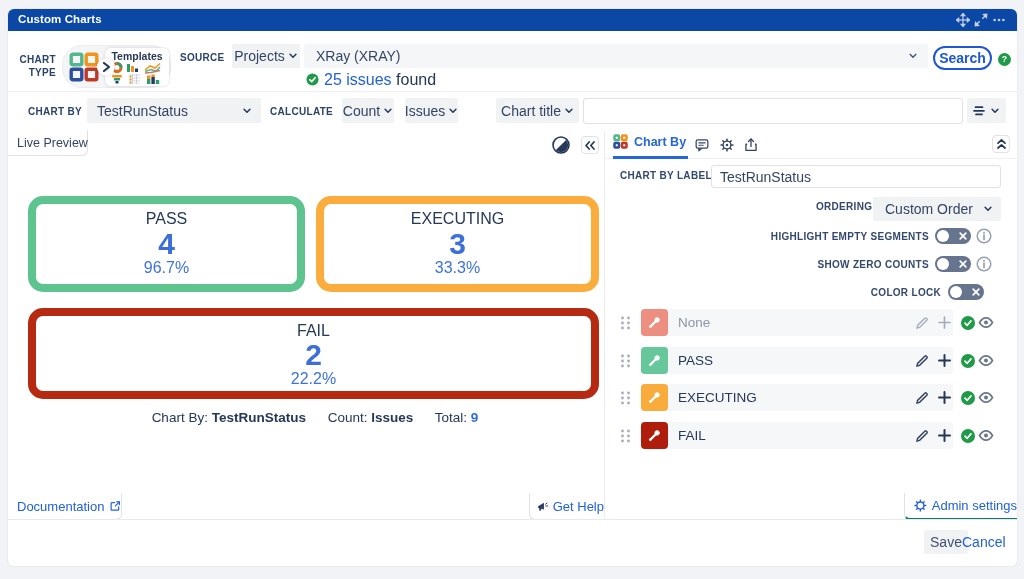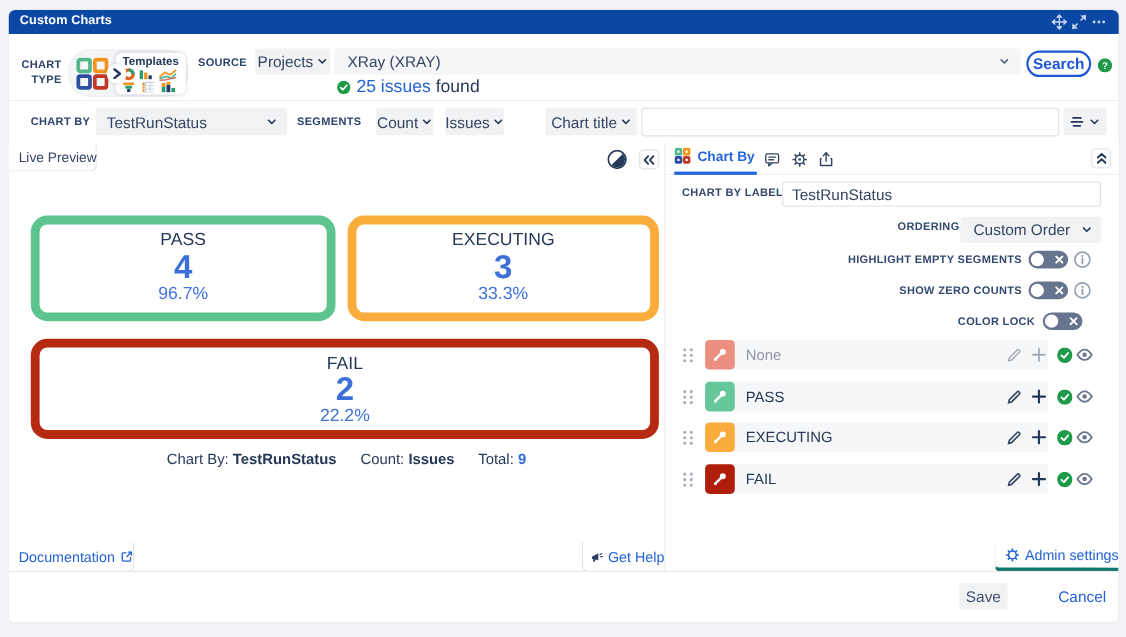--- a/index.html
+++ b/index.html
@@ -49,23 +49,23 @@
   #card-executing { left:308px; top:66px; width:283px; height:96px; }
   #card-fail { left:20px; top:178px; width:571px; height:91px; }
   #summary-line { position:absolute; left:9px; top:280px; width:596px; text-align:center; font-size:13.5px; color:#253858; }
   #summary-line b { font-weight:bold; }
   .sum-gap { display:inline-block; width:18px; }
   #total-value { color:#2E6AD8; font-weight:bold; }
   
   .hang-tab { position:absolute; top:484px; height:27px; background:#fff; display:flex; align-items:center; font-size:13px; color:#2262D5; white-space:nowrap; }
   #doc-tab { left:0; width:114px; border-right:1px solid #DFE1E6; border-bottom:1px solid #DFE1E6; border-radius:0 0 6px 0; padding-left:9px; gap:6px; }
   #gethelp-tab { left:521px; width:75px; border-left:1px solid #DFE1E6; border-bottom:1px solid #DFE1E6; border-radius:0 0 0 6px; padding-left:7px; gap:4px; }
-  #admin-tab { left:896px; width:113px; border-left:1px solid #DFE1E6; border-bottom:4px solid #0f766e; border-radius:0 0 0 6px; padding-left:9px; gap:5px;text-align:center; }
+  #admin-tab { left:896px; width:113px; border-left:1px solid #DFE1E6; border-bottom:2px solid #0f766e; border-radius:0 0 0 6px; padding-left:9px; gap:5px;text-align:center; }
   #footer-line { position:absolute; left:0; top:510px; width:100%; height:1px; background:#E7E9ED; }
-  #save-btn { position:absolute; left:864px; top:521px; width:44px; height:24px; font-size:14px; color:#42526E; }
+  #save-btn { position:absolute; left:916px; top:521px; width:44px; height:24px; font-size:14px; color:#42526E; }
   #cancel-btn { position:absolute; left:954px; top:521px; height:24px; display:flex; align-items:center; font-size:14px; color:#2262D5; }
   
   #settings-panel { position:absolute; left:597px; top:121px; width:412px; height:363px; background:#fff; }
   #settings-tabs { position:absolute; left:0; top:0; width:100%; height:29px; border-bottom:1px solid #F0F1F4; }
   #tab-chartby { position:absolute; left:8px; top:0px; height:29px; display:flex; align-items:center; gap:6px; border-bottom:3px solid #2566DB; padding:0 2px 3px 0; }
   #tab-chartby span { font-size:12.5px; font-weight:bold; color:#2566DB; }
   .settings-ic { position:absolute; top:8px; width:14px; height:14px; }
   #expand-btn { position:absolute; left:387px; top:5px; width:18px; height:18px; border:1px solid #DFE1E6; border-radius:4px; background:#fff; display:flex; align-items:center; justify-content:center; }
   .set-lbl { position:absolute; font-size:10px; font-weight:bold; color:#33486E; letter-spacing:.3px; }
   #cbl-input { position:absolute; left:106px; top:35px; width:290px; height:23px; border:1px solid #DFE1E6; border-radius:3px; background:#fff; font-size:14px; color:#344563; padding:0 8px; font-family:"Liberation Sans",sans-serif; }
@@ -219,21 +219,21 @@
   <div id="row2">
     <span class="lbl" style="position:absolute;left:20px;top:14px">CHART BY</span>
 
     <div id="chartby-select" class="graybtn">
       <span>TestRunStatus</span>
       <svg class="chev" viewBox="0 0 12 12">
           <path d="M2.5 4 L6 7.5 L9.5 4" fill="none" stroke="#253858" stroke-width="1.8" stroke-linecap="round" stroke-linejoin="round"></path>
         </svg>
     </div>
 
-    <span class="lbl" style="position:absolute;left:262px;top:14px">SEGMENTS</span>
+    <span class="lbl" style="position:absolute;left:262px;top:14px">CALCULATE</span>
 
     <div id="count-btn" class="graybtn">
       <span>Count</span>
       <svg class="chev" viewBox="0 0 12 12">
           <path d="M2.5 4 L6 7.5 L9.5 4" fill="none" stroke="#253858" stroke-width="1.8" stroke-linecap="round" stroke-linejoin="round"></path>
         </svg>
     </div>
     <div id="issues-btn" class="graybtn">
       <span>Issues</span>
       <svg class="chev" viewBox="0 0 12 12">

